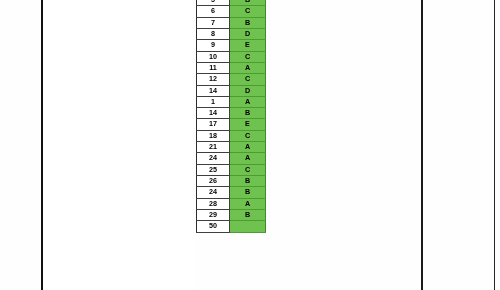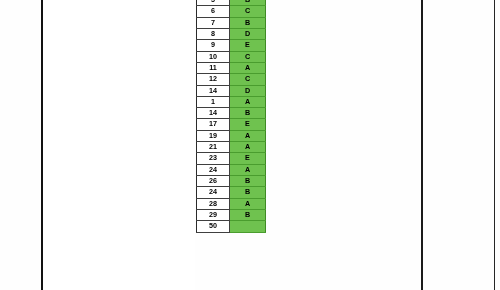--- a/index.html
+++ b/index.html
@@ -115,34 +115,34 @@
         </tr>
         <tr>
           <td class="num-cell">14</td>
           <td class="ans-cell">B</td>
         </tr>
         <tr>
           <td class="num-cell">17</td>
           <td class="ans-cell">E</td>
         </tr>
         <tr>
-          <td class="num-cell">19</td>
-          <td class="ans-cell">A</td>
+          <td class="num-cell">18</td>
+          <td class="ans-cell">C</td>
         </tr>
         <tr>
           <td class="num-cell">21</td>
           <td class="ans-cell">A</td>
         </tr>
         <tr>
-          <td class="num-cell">23</td>
-          <td class="ans-cell">E</td>
+          <td class="num-cell">24</td>
+          <td class="ans-cell">A</td>
         </tr>
         <tr>
-          <td class="num-cell">24</td>
-          <td class="ans-cell">A</td>
+          <td class="num-cell">25</td>
+          <td class="ans-cell">C</td>
         </tr>
         <tr>
           <td class="num-cell">26</td>
           <td class="ans-cell">B</td>
         </tr>
         <tr>
           <td class="num-cell">24</td>
           <td class="ans-cell">B</td>
         </tr>
         <tr>

